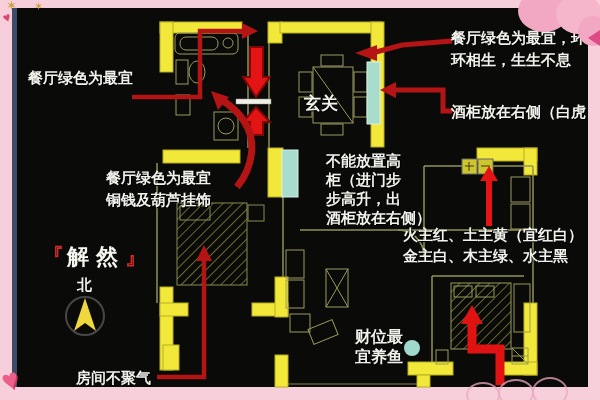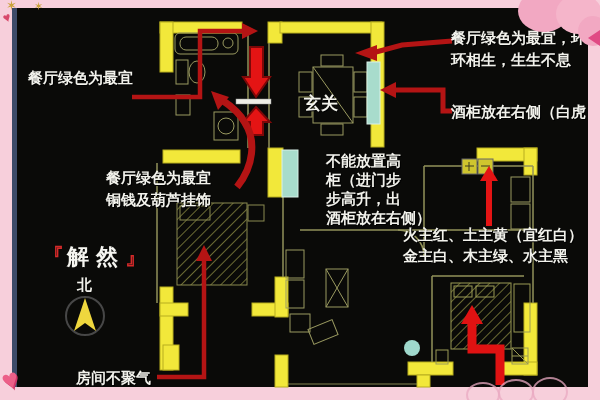--- a/index.html
+++ b/index.html
@@ -213,20 +213,24 @@
   <div class="note n-cabinet">
     <div>不能放置高</div>
     <div>柜（进门步</div>
     <div>步高升，出</div>
     <div>酒柜放在右侧）</div>
   </div>
   <div class="note n-elements">
     <div>火主红、土主黄（宜红白）</div>
     <div>金主白、木主绿、水主黑</div>
   </div>
+  <div class="note n-wealth">
+    <div>财位最</div>
+    <div>宜养鱼</div>
+  </div>
   <div class="note n-qi">
     <div>房间不聚气</div>
   </div>
 
   <div id="logo">
     <span class="bracket">『</span><span class="lname">解然</span><span class="bracket">』</span>
   </div>
   <div id="north-label">北</div>
 
   <span class="decor spark" style="left:6px;top:-2px;">✶</span>

